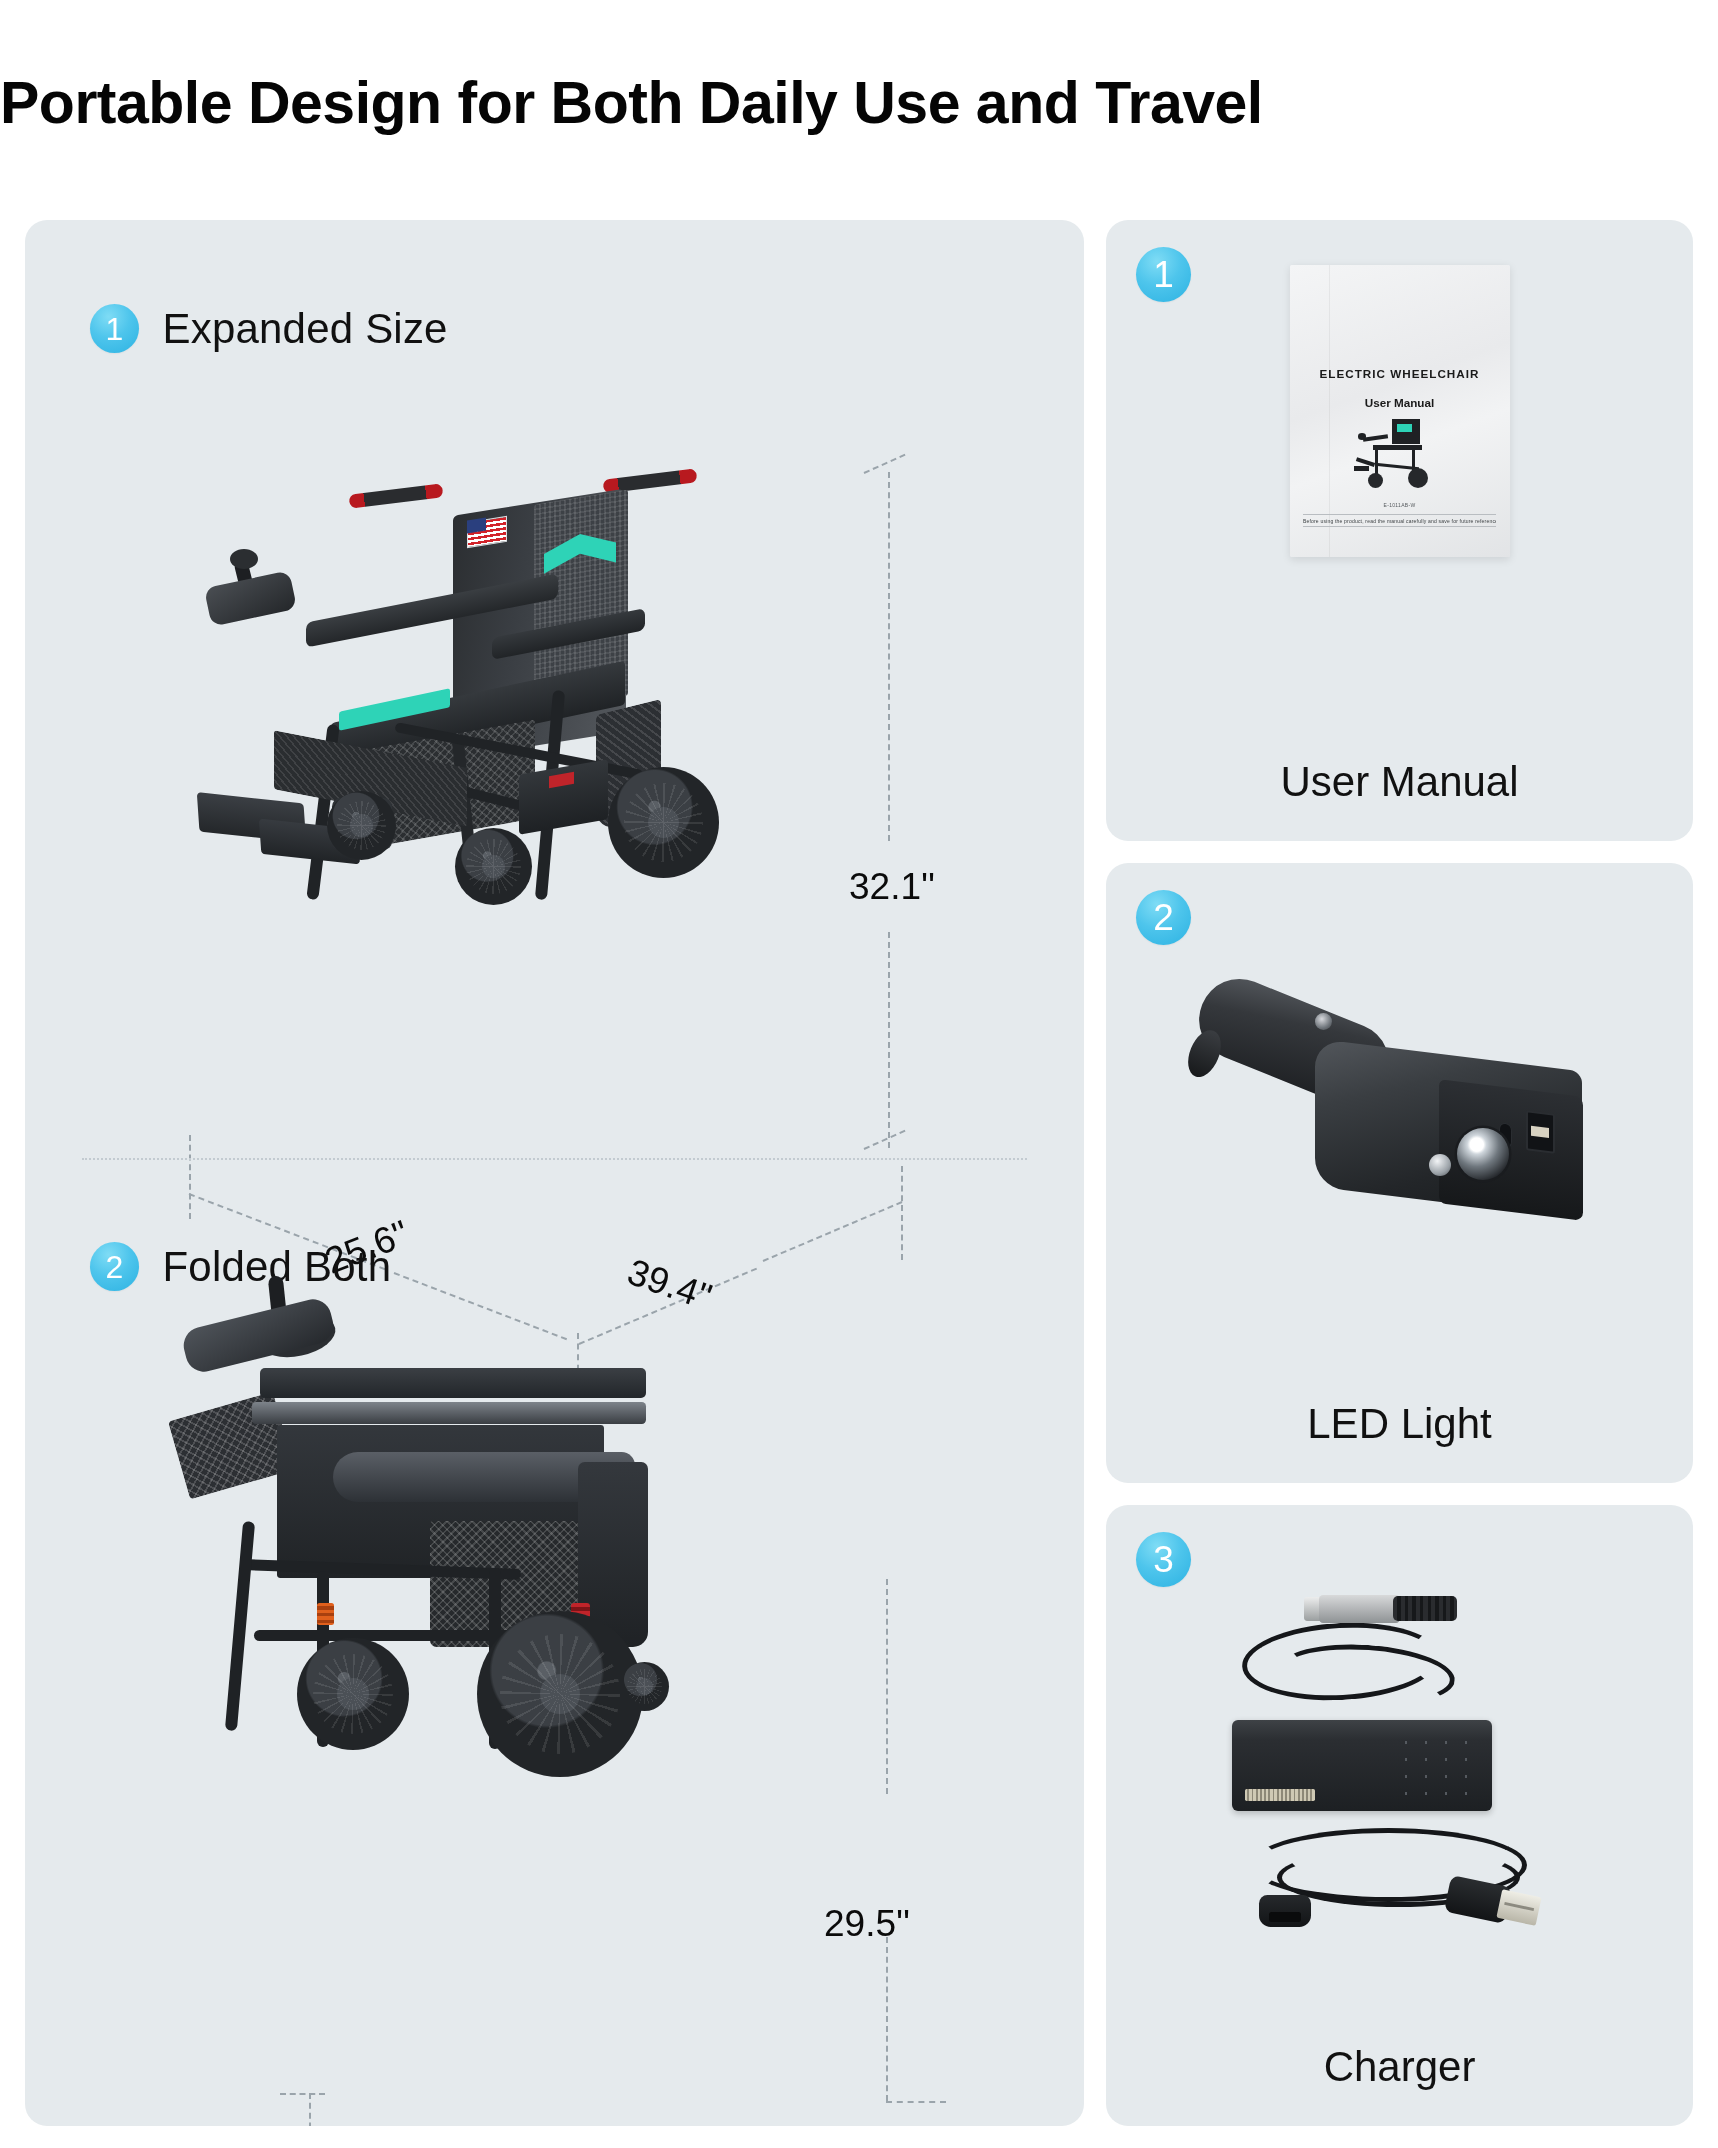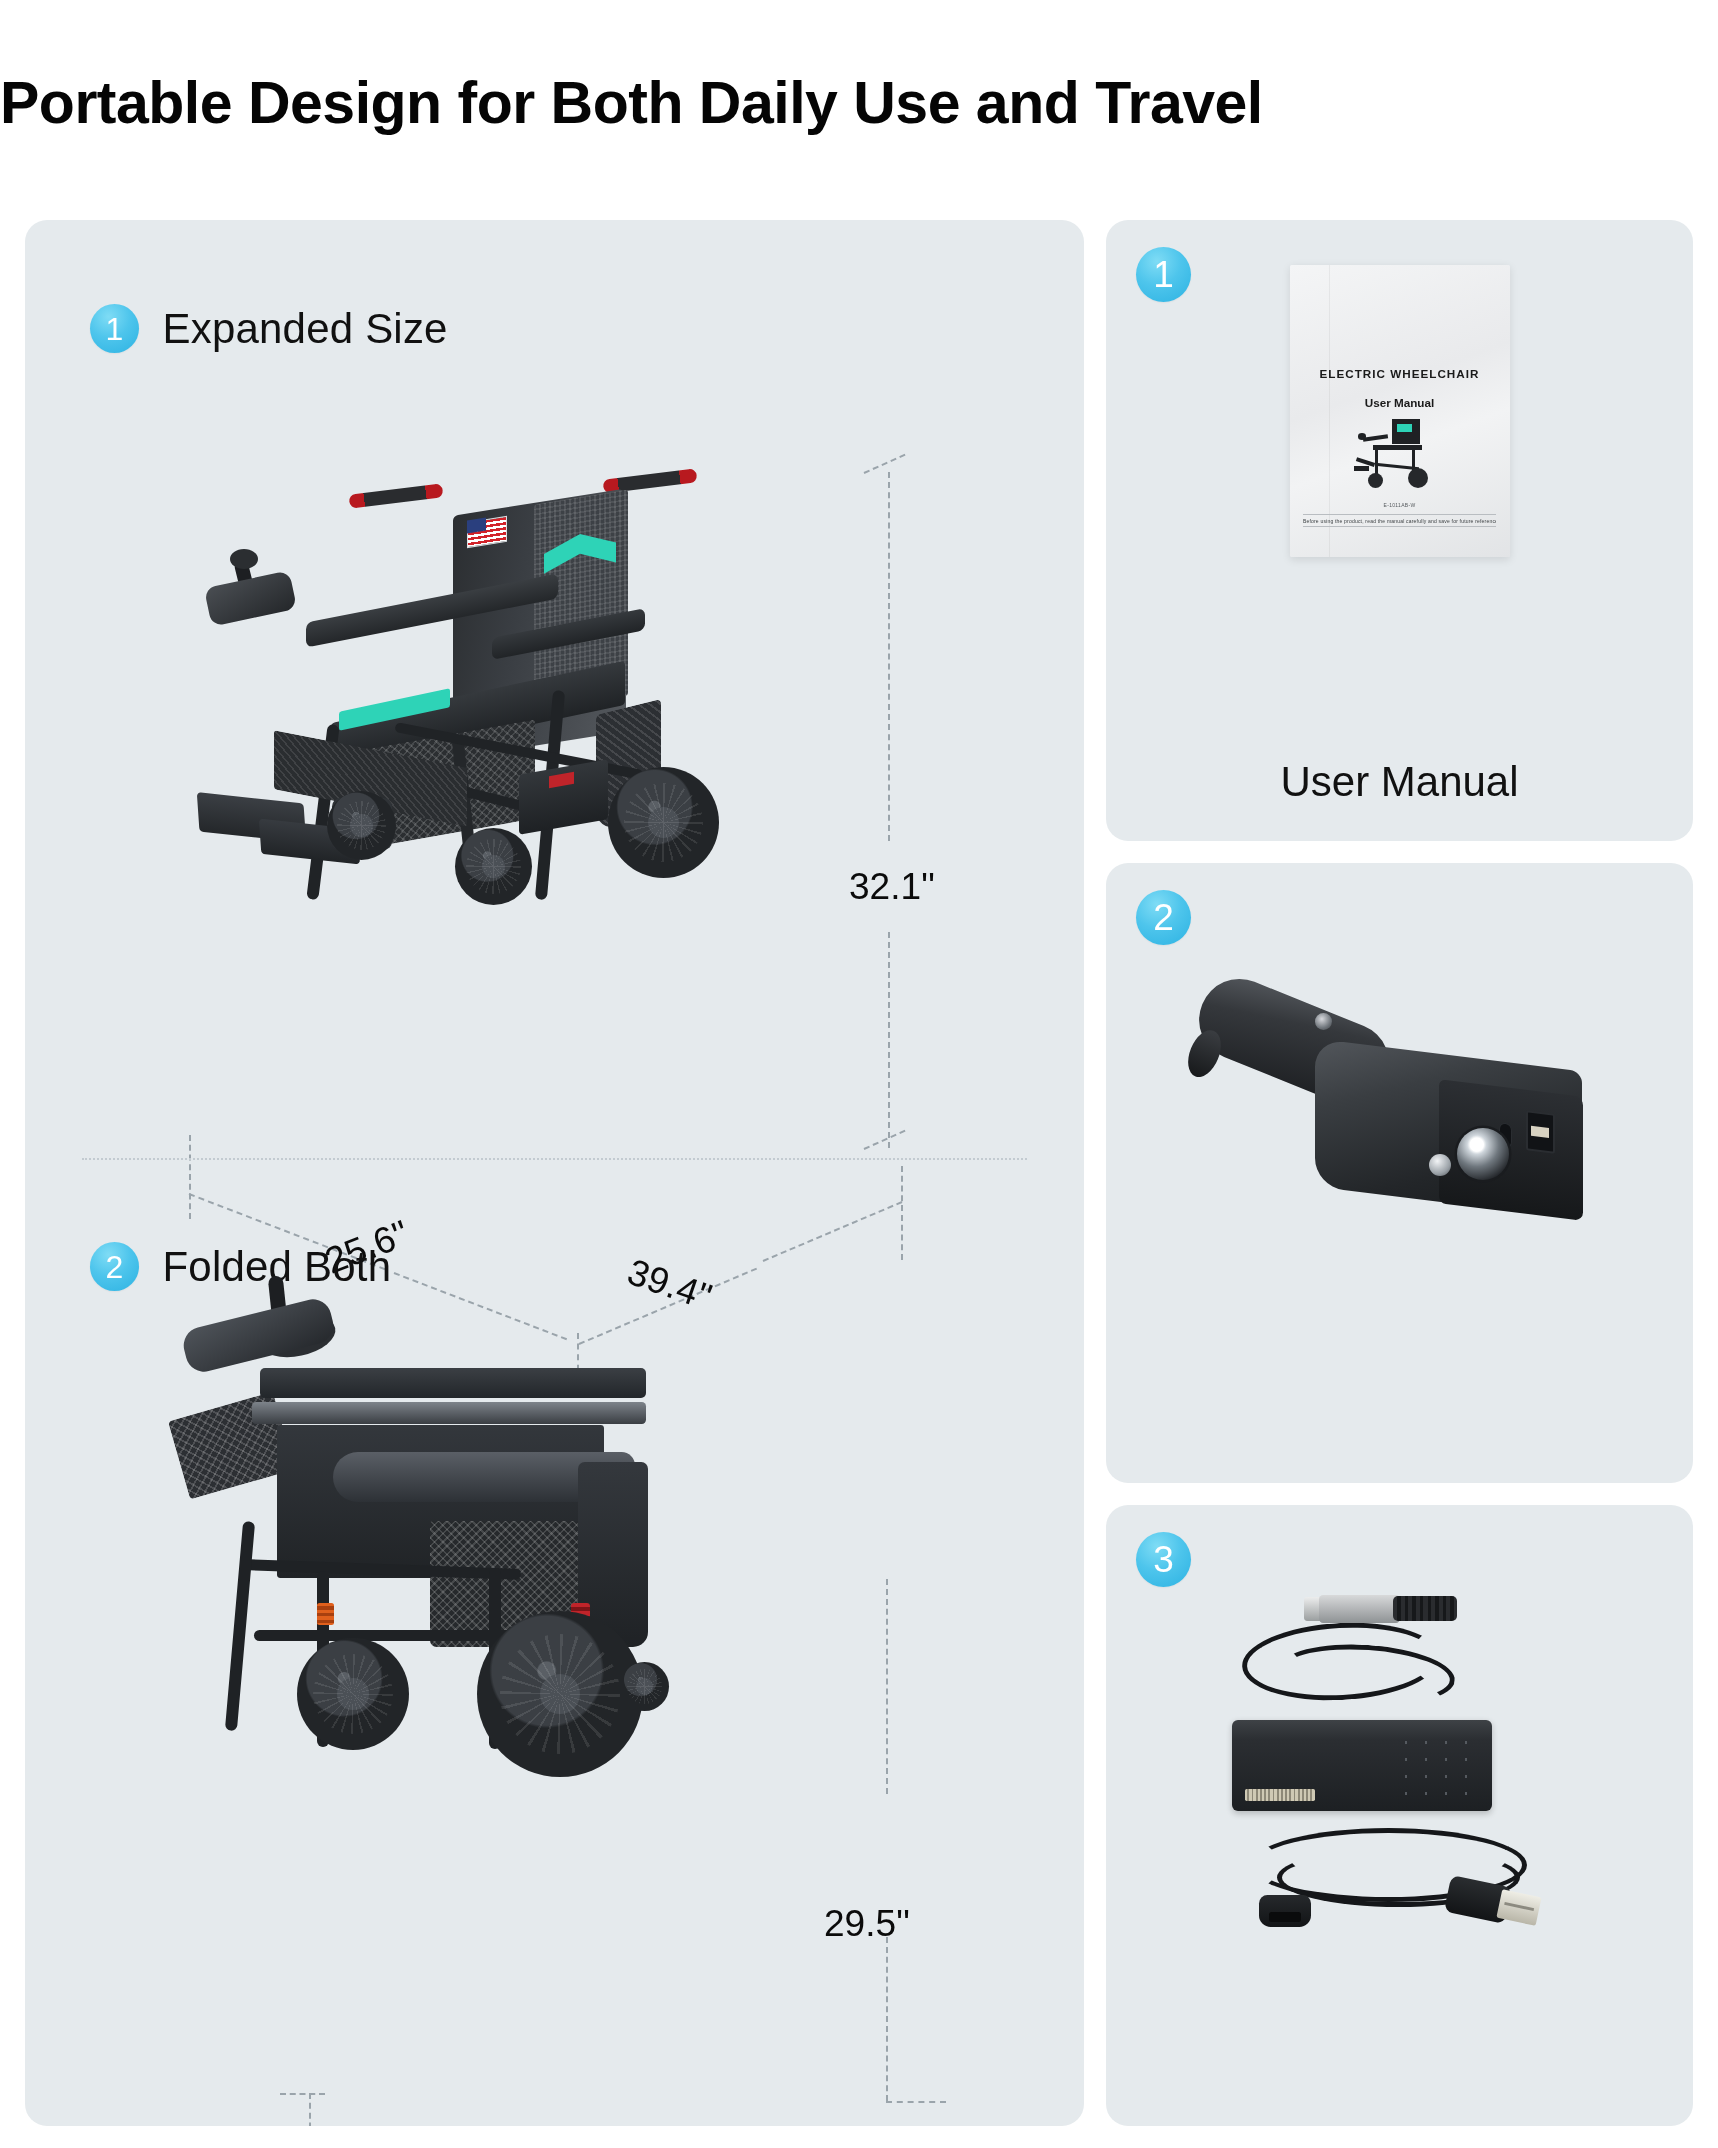--- a/index.html
+++ b/index.html
@@ -629,20 +629,21 @@
             <div class="sh led-screw1"></div>
             <div class="sh led-screw2"></div>
             <div class="sh led-head"></div>
             <div class="sh led-face"></div>
             <div class="sh led-usba"></div>
             <div class="sh led-usbc"></div>
             <div class="sh led-lens"></div>
             <div class="sh led-btn"></div>
           </div>
         </div>
+        <div class="card-label">LED Light</div>
       </div>
 
       <div class="panel card">
         <div class="badge badge-lg card-badge">
           <span>3</span>
         </div>
         <div class="card-art">
           <div class="chg">
             <div class="wire chg-w1"></div>
             <div class="wire chg-w2"></div>
@@ -653,18 +654,19 @@
               <div class="chg-dots"></div>
               <div class="chg-label"></div>
             </div>
             <div class="wire chg-cord1"></div>
             <div class="wire chg-cord2"></div>
             <div class="sh chg-iec"></div>
             <div class="sh chg-us-body"></div>
             <div class="sh chg-us-prongs"></div>
           </div>
         </div>
+        <div class="card-label">Charger</div>
       </div>
 
     </div>
   </div>
 </div>
 
 
 </body></html>

